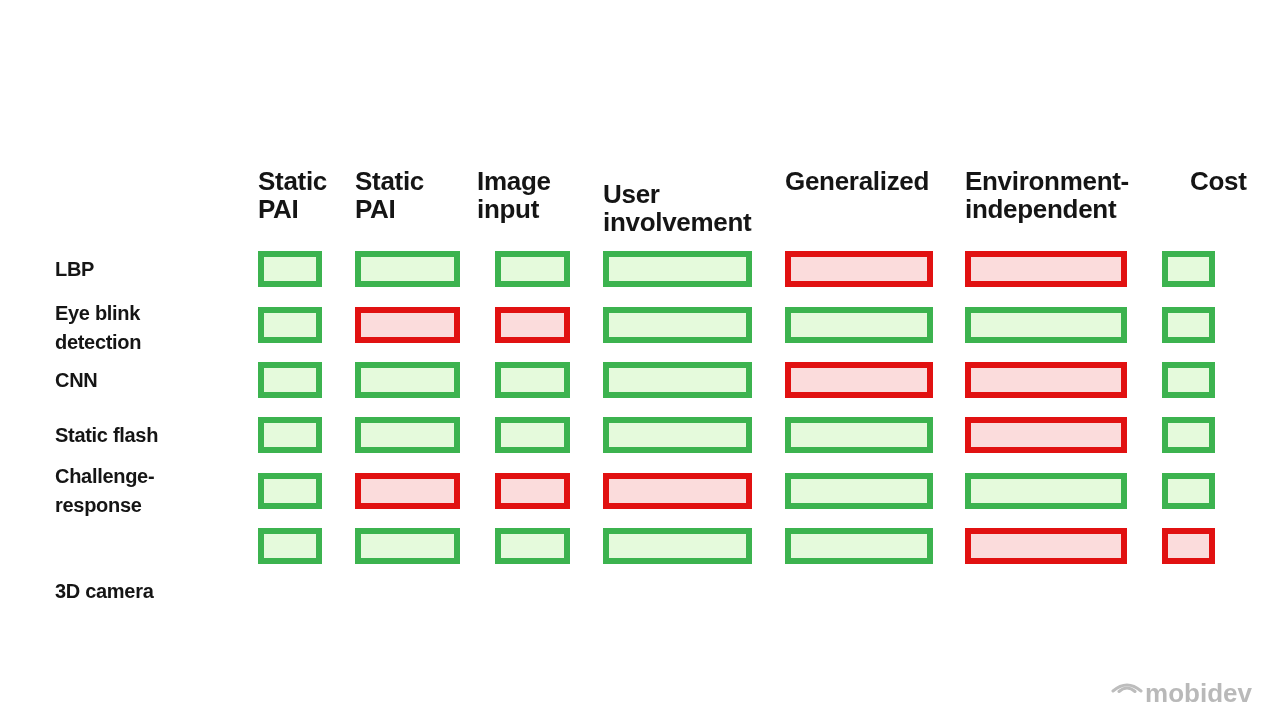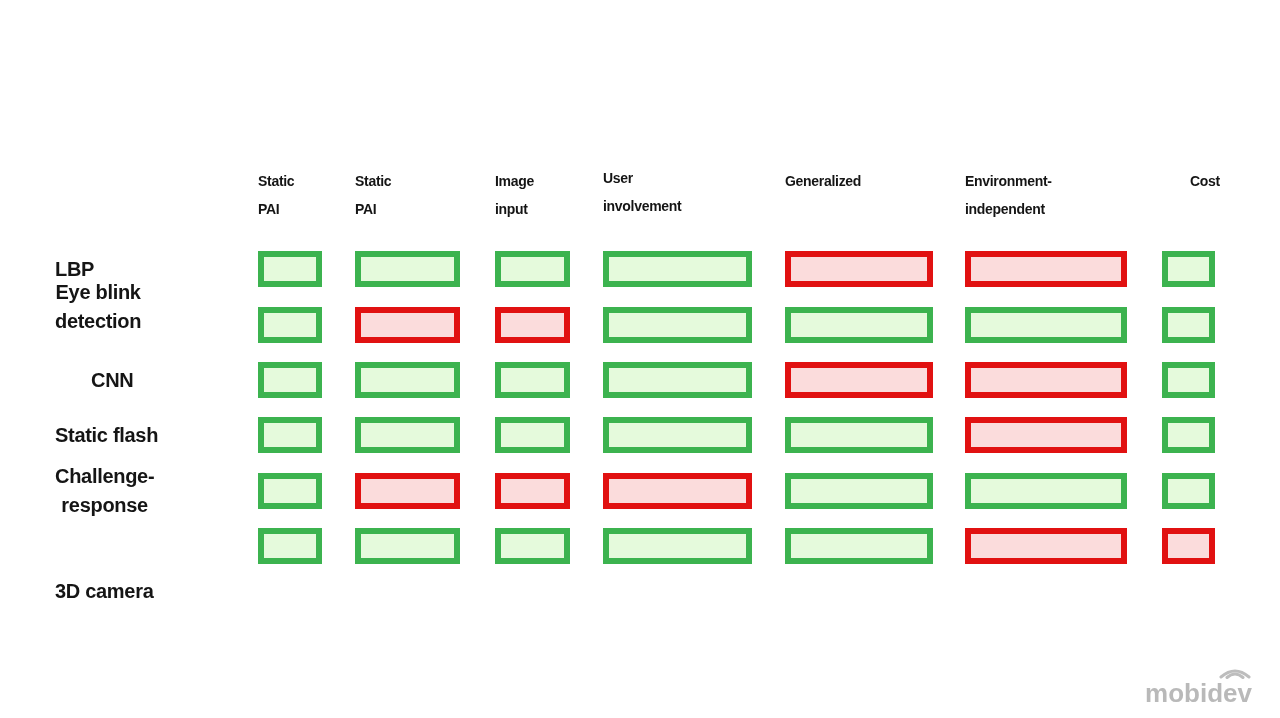--- a/index.html
+++ b/index.html
@@ -7,21 +7,21 @@
     position: relative;
     width: 1280px;
     height: 718px;
     background: #ffffff;
     overflow: hidden;
     font-family: "Liberation Sans", sans-serif;
   }
   .hdr {
     position: absolute;
     font-weight: 700;
-    font-size: 14px;
+    font-size: 26px;
     line-height: 28px;
     white-space: pre-line;
     color: #151515;
     letter-spacing: -0.3px;
   }
   .rowlabel {
     position: absolute;
     font-weight: 700;
     font-size: 20px;
     line-height: 29px;
@@ -42,84 +42,84 @@
   }
   .cell.red {
     border-color: var(--red-border, #e11111);
     background: var(--red-fill, #fbdcdc);
   }
   .logo {
     position: absolute;
     right: 28px;
     bottom: 12px;
     display: flex;
-    flex-direction: column;
-    align-items: flex-end;
+    flex-direction: row;
+    align-items: flex-start;
     gap: 1px;
   }
   .logo svg { display: block; }
   .logo-text {
     font-weight: 700;
     font-size: 26px;
     line-height: 1;
     color: var(--logo-color, #b9b9b9);
     letter-spacing: 0px;
   }
 </style>
 </head>
 <body>
 
 <div class="canvas">
   <div id="table">
       <div class="hdr" style="left: 258px; top: 167px;">Static
 PAI</div>
       <div class="hdr" style="left: 355px; top: 167px;">Static
 PAI</div>
-      <div class="hdr" style="left: 495px; top: 167px;">Image
+      <div class="hdr" style="left: 477px; top: 167px;">Image
 input</div>
-      <div class="hdr" style="left: 603px; top: 164px;">User
+      <div class="hdr" style="left: 603px; top: 180px;">User
 involvement</div>
       <div class="hdr" style="left: 785px; top: 167px;">Generalized</div>
       <div class="hdr" style="left: 965px; top: 167px;">Environment-
 independent</div>
       <div class="hdr" style="left: 1162px; top: 167px; margin-left: 28px;">Cost</div>
       <div class="rowlabel" style="left: 55px; top: 269px;">LBP</div>
       <div class="cell green" style="left: 258px; top: 251px; width: 64px; height: 36px;"></div>
       <div class="cell green" style="left: 355px; top: 251px; width: 105px; height: 36px;"></div>
       <div class="cell green" style="left: 495px; top: 251px; width: 75px; height: 36px;"></div>
       <div class="cell green" style="left: 603px; top: 251px; width: 149px; height: 36px;"></div>
       <div class="cell red" style="left: 785px; top: 251px; width: 148px; height: 36px;"></div>
       <div class="cell red" style="left: 965px; top: 251px; width: 162px; height: 36px;"></div>
       <div class="cell green" style="left: 1162px; top: 251px; width: 53px; height: 36px;"></div>
-      <div class="rowlabel" style="left: 55px; top: 307px; text-align: center;">Eye blink
+      <div class="rowlabel" style="left: 55px; top: 328px;">Eye blink
 detection</div>
       <div class="cell green" style="left: 258px; top: 307px; width: 64px; height: 36px;"></div>
       <div class="cell red" style="left: 355px; top: 307px; width: 105px; height: 36px;"></div>
       <div class="cell red" style="left: 495px; top: 307px; width: 75px; height: 36px;"></div>
       <div class="cell green" style="left: 603px; top: 307px; width: 149px; height: 36px;"></div>
       <div class="cell green" style="left: 785px; top: 307px; width: 148px; height: 36px;"></div>
       <div class="cell green" style="left: 965px; top: 307px; width: 162px; height: 36px;"></div>
       <div class="cell green" style="left: 1162px; top: 307px; width: 53px; height: 36px;"></div>
-      <div class="rowlabel" style="left: 55px; top: 380px; margin-left: 36px;">CNN</div>
+      <div class="rowlabel" style="left: 55px; top: 380px;">CNN</div>
       <div class="cell green" style="left: 258px; top: 362px; width: 64px; height: 36px;"></div>
       <div class="cell green" style="left: 355px; top: 362px; width: 105px; height: 36px;"></div>
       <div class="cell green" style="left: 495px; top: 362px; width: 75px; height: 36px;"></div>
       <div class="cell green" style="left: 603px; top: 362px; width: 149px; height: 36px;"></div>
       <div class="cell red" style="left: 785px; top: 362px; width: 148px; height: 36px;"></div>
       <div class="cell red" style="left: 965px; top: 362px; width: 162px; height: 36px;"></div>
       <div class="cell green" style="left: 1162px; top: 362px; width: 53px; height: 36px;"></div>
       <div class="rowlabel" style="left: 55px; top: 435px;">Static flash</div>
       <div class="cell green" style="left: 258px; top: 417px; width: 64px; height: 36px;"></div>
       <div class="cell green" style="left: 355px; top: 417px; width: 105px; height: 36px;"></div>
       <div class="cell green" style="left: 495px; top: 417px; width: 75px; height: 36px;"></div>
       <div class="cell green" style="left: 603px; top: 417px; width: 149px; height: 36px;"></div>
       <div class="cell green" style="left: 785px; top: 417px; width: 148px; height: 36px;"></div>
       <div class="cell red" style="left: 965px; top: 417px; width: 162px; height: 36px;"></div>
       <div class="cell green" style="left: 1162px; top: 417px; width: 53px; height: 36px;"></div>
-      <div class="rowlabel" style="left: 55px; top: 491px; text-align: center;">Challenge-
+      <div class="rowlabel" style="left: 55px; top: 491px;">Challenge-
 response</div>
       <div class="cell green" style="left: 258px; top: 473px; width: 64px; height: 36px;"></div>
       <div class="cell red" style="left: 355px; top: 473px; width: 105px; height: 36px;"></div>
       <div class="cell red" style="left: 495px; top: 473px; width: 75px; height: 36px;"></div>
       <div class="cell red" style="left: 603px; top: 473px; width: 149px; height: 36px;"></div>
       <div class="cell green" style="left: 785px; top: 473px; width: 148px; height: 36px;"></div>
       <div class="cell green" style="left: 965px; top: 473px; width: 162px; height: 36px;"></div>
       <div class="cell green" style="left: 1162px; top: 473px; width: 53px; height: 36px;"></div>
       <div class="rowlabel" style="left: 55px; top: 546px; margin-top: 45px;">3D camera</div>
       <div class="cell green" style="left: 258px; top: 528px; width: 64px; height: 36px;"></div>

